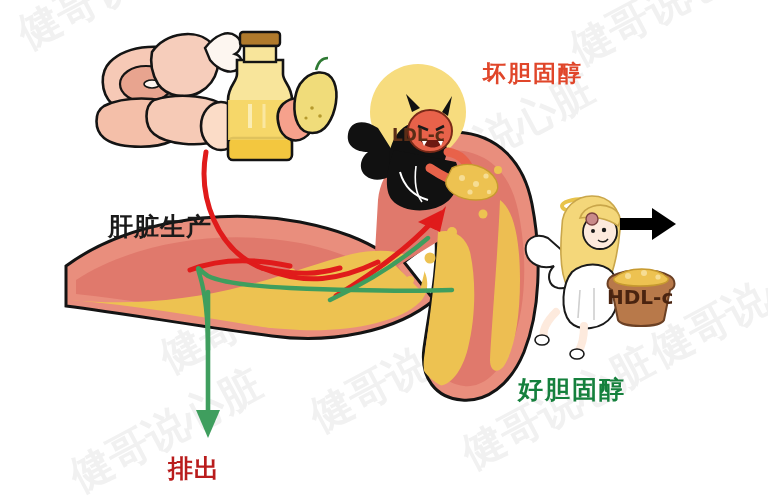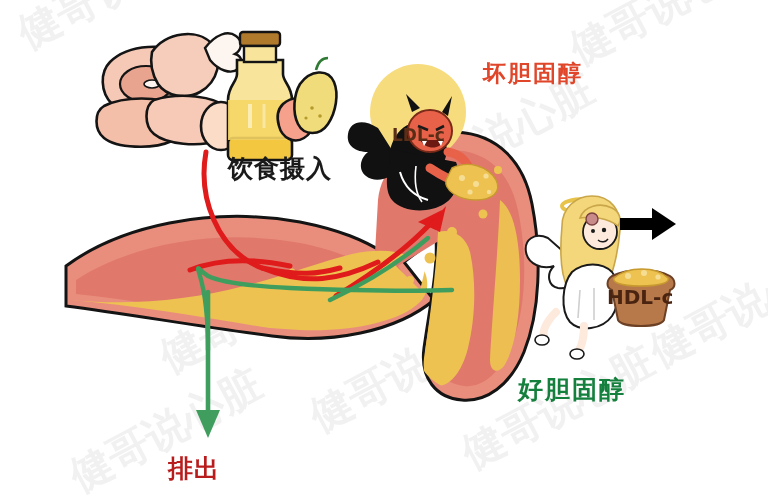--- a/index.html
+++ b/index.html
@@ -235,19 +235,19 @@
       <path d="M620,218 L652,218 L652,208 L676,224 L652,240 L652,230 L620,230 Z" fill="#000000"></path>
     </g>
   </svg>
 
   <div class="layer" id="tag-layer">
       <div class="tagtxt" style="left: 392px; top: 88px; color: rgb(90, 45, 22); font-size: 17px; margin-top: 37px;">LDL-c</div>
       <div class="tagtxt" style="left: 607px; top: 285px; color: rgb(74, 36, 16); font-size: 20px;">HDL-c</div>
     </div>
 
   <div class="layer" id="label-layer">
-      <div class="lbl lbl-cn" style="left: 228px; top: 152px; color: rgb(26, 26, 26);">饮食摄入</div>
+      <div class="lbl lbl-cn" style="left: 108px; top: 210px; color: rgb(26, 26, 26);">肝脏生产</div>
       <div class="lbl lbl-bad" style="left: 483px; top: 58px; color: rgb(224, 70, 42);">坏胆固醇</div>
       <div class="lbl lbl-good" style="left: 518px; top: 373px; color: #15803d;">好胆固醇</div>
       <div class="lbl lbl-cn" style="left: 168px; top: 452px; color: #b91c1c;">排出</div>
     </div>
 
 </div>
 
 </body></html>

